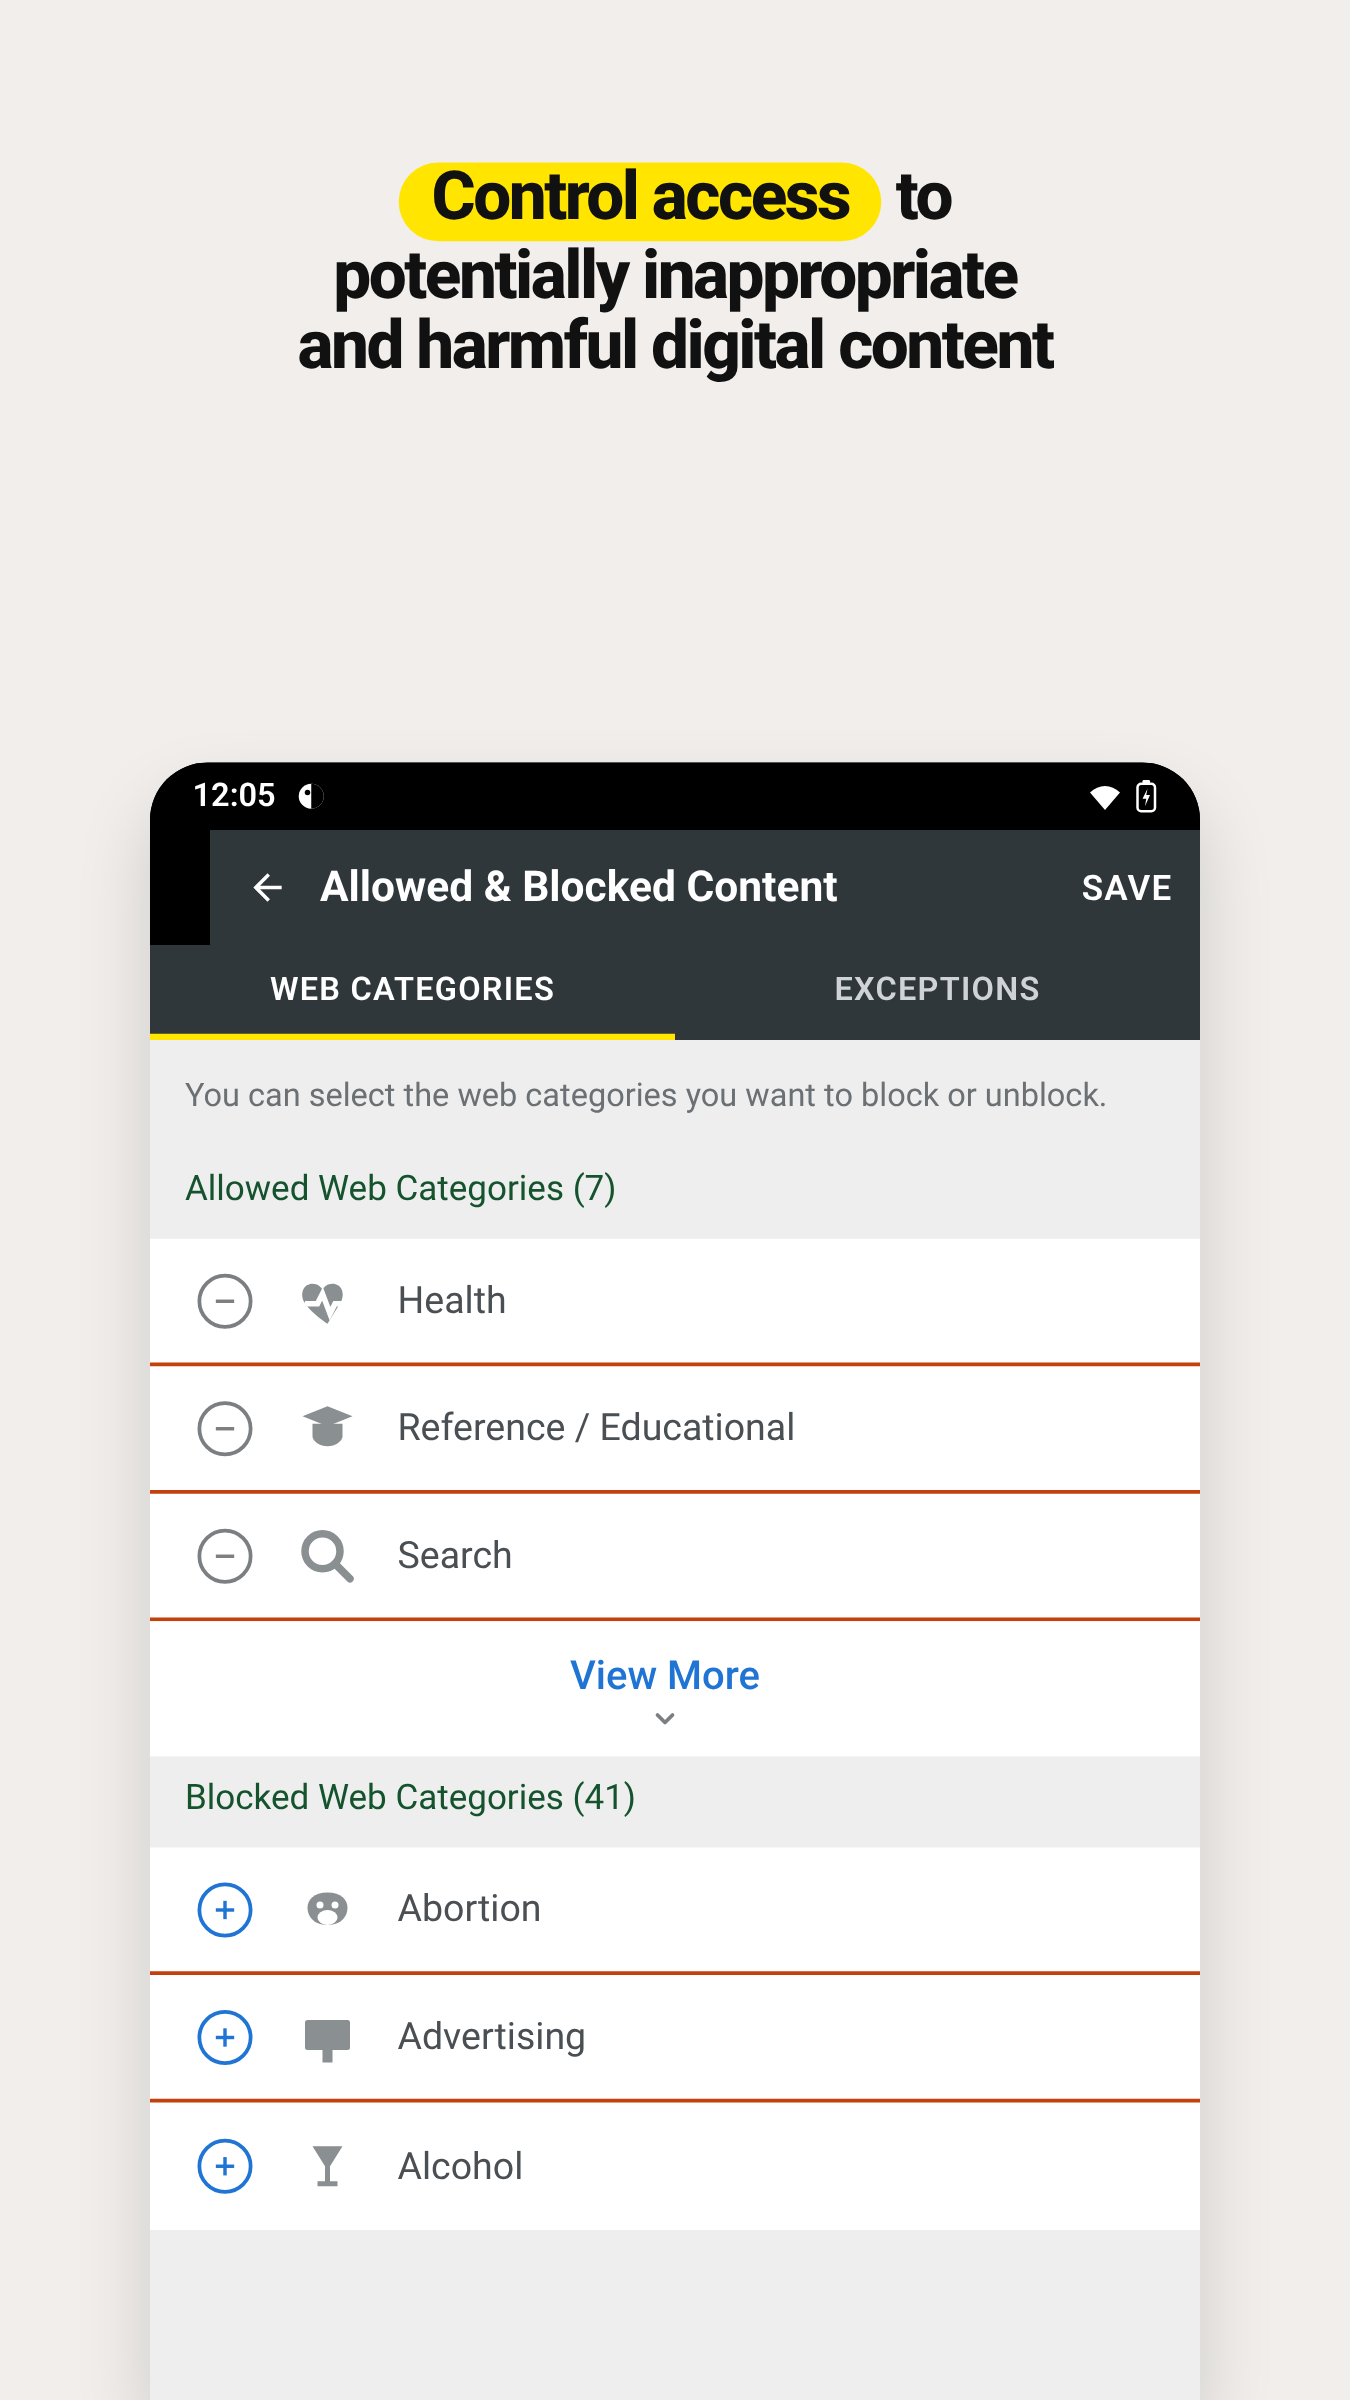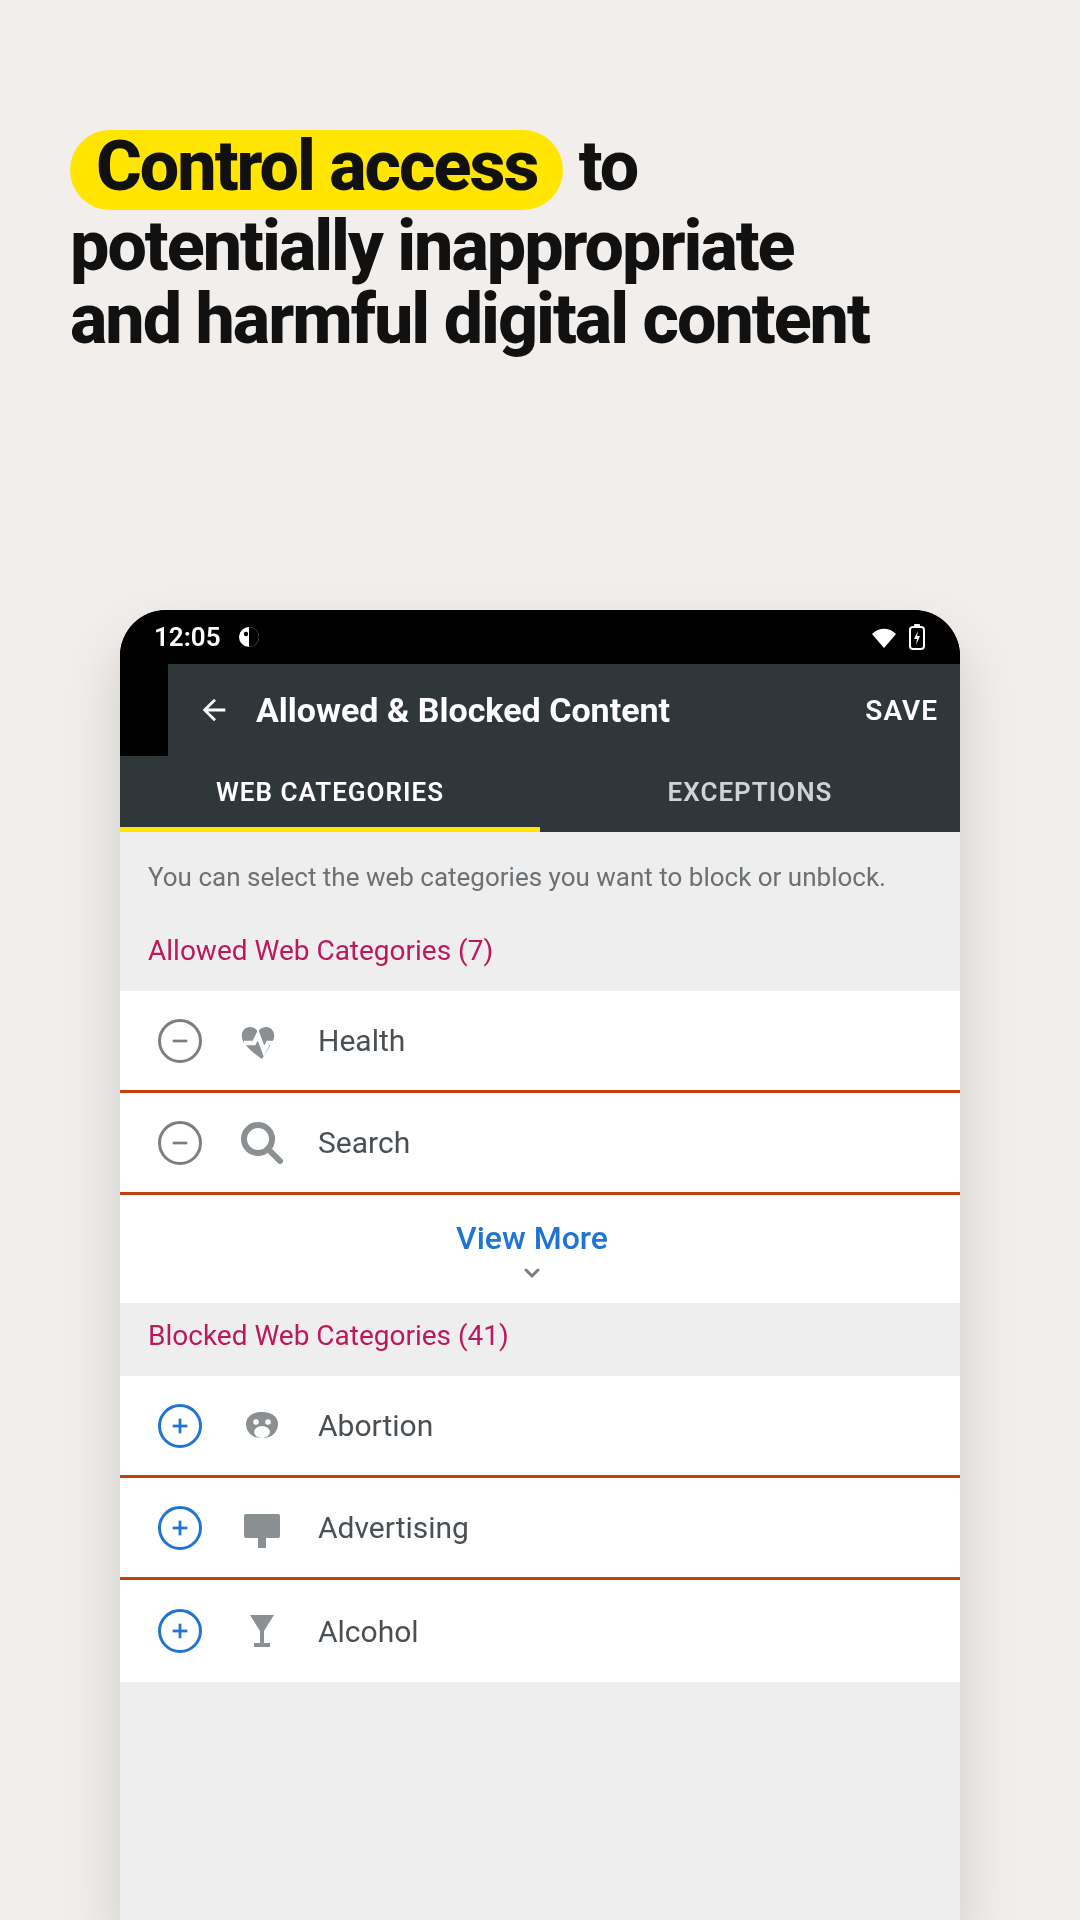--- a/index.html
+++ b/index.html
@@ -4,23 +4,23 @@
 <style>
   * { box-sizing: border-box; margin: 0; padding: 0; }
   html, body { width: 1080px; height: 1920px; }
   body {
     background: #f1eeeb;
     font-family: -apple-system, BlinkMacSystemFont, "Segoe UI", Roboto, Helvetica, Arial, sans-serif;
     overflow: hidden;
   }
 
   .headline {
-    text-align: left;
+    text-align: center;
     font-weight: 800;
-    font-size: 70px;
+    font-size: 54px;
     line-height: 1.05;
     color: #111;
     letter-spacing: -2px;
     padding: 130px 70px 0 70px;
   }
   .headline .hl {
     background: #ffe500;
     border-radius: 50px;
     padding: 0 26px 6px 26px;
     display: inline-block;
@@ -103,21 +103,21 @@
     overflow: hidden;
   }
 
   .intro {
     padding: 30px 28px 26px 28px;
     color: #6b7074;
     font-size: 26px;
   }
   .section-head {
     padding: 16px 28px 24px 28px;
-    color: #be185d;
+    color: #14532d;
     font-size: 28px;
   }
 
   .listbox { background: #fff; }
   .row {
     display: flex;
     align-items: center;
     height: 102px;
     padding: 0 30px 0 38px;
     border-bottom: 3px solid #c2410c;
@@ -240,20 +240,34 @@
         <div class="cat-icon">
           <svg width="48" height="48" viewBox="0 0 24 24">
               <path d="M12 21s-7-4.5-9.5-9C.9 8.6 2.6 5 6 5c2 0 3.3 1.2 4 2.3C10.7 6.2 12 5 14 5c3.4 0 5.1 3.6 3.5 7  -.3.6-.7 1.2-1.1 1.8" fill="#8a8f92"></path>
               <polyline points="3,13 8,13 10,9 13,17 15,13 21,13" fill="none" stroke="#fff" stroke-width="2.2"></polyline>
             </svg>
         </div>
         <div class="cat-label">Health</div>
       </div>
 
 
+      <div class="row">
+        <div class="circle-btn minus">
+          <svg width="22" height="22" viewBox="0 0 24 24">
+              <rect x="4" y="10.5" width="16" height="3" fill="currentColor"></rect>
+            </svg>
+        </div>
+        <div class="cat-icon">
+          <svg width="48" height="48" viewBox="0 0 24 24">
+              <path d="M2 7 L12 3 L22 7 L12 11 Z" fill="#8a8f92"></path>
+              <path d="M6 10 v5 c0 2 3 4 6 4s6-2 6-4v-5" fill="#8a8f92"></path>
+            </svg>
+        </div>
+        <div class="cat-label">Reference / Educational</div>
+      </div>
 
       <div class="row">
         <div class="circle-btn minus">
           <svg width="22" height="22" viewBox="0 0 24 24">
               <rect x="4" y="10.5" width="16" height="3" fill="currentColor"></rect>
             </svg>
         </div>
         <div class="cat-icon">
           <svg width="48" height="48" viewBox="0 0 24 24">
               <circle cx="10" cy="10" r="7" fill="none" stroke="#8a8f92" stroke-width="3"></circle>

